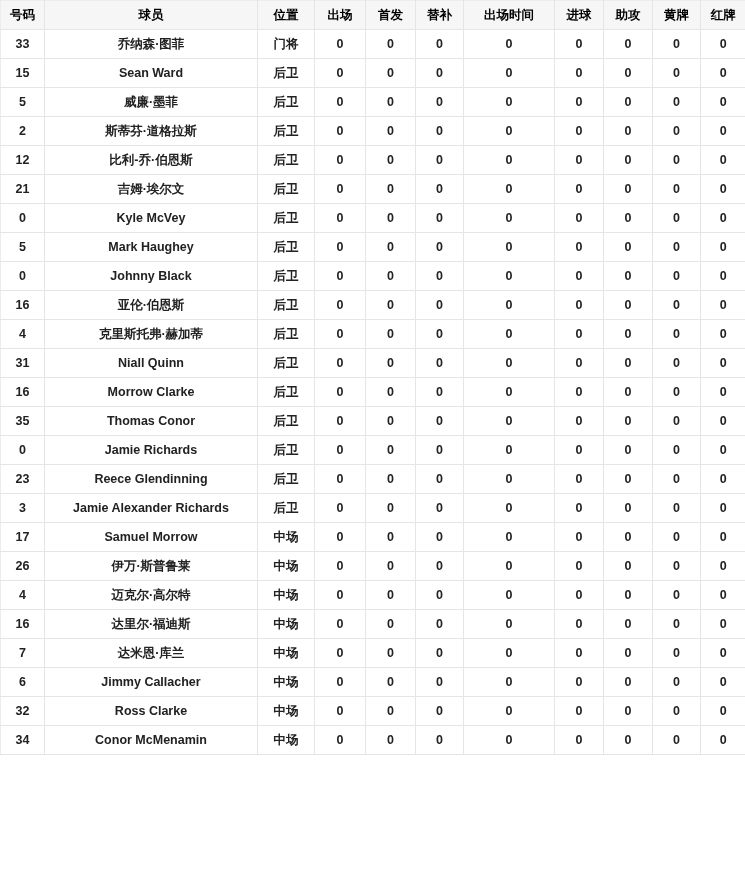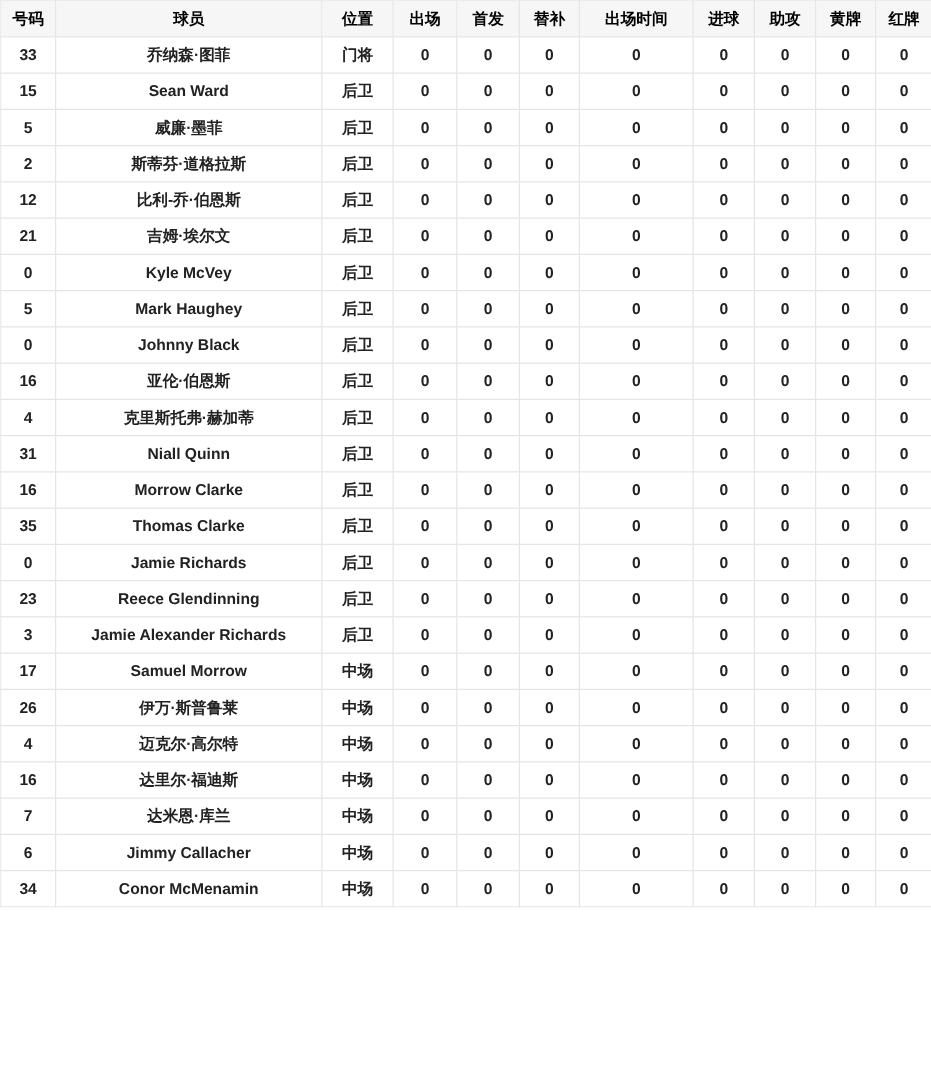--- a/index.html
+++ b/index.html
@@ -257,21 +257,21 @@
           <td>0</td>
           <td>0</td>
           <td>0</td>
           <td>0</td>
           <td>0</td>
           <td>0</td>
           <td>0</td>
         </tr>
         <tr>
           <td>35</td>
-          <td>Thomas Clarke</td>
+          <td>Thomas Conor</td>
           <td>后卫</td>
           <td>0</td>
           <td>0</td>
           <td>0</td>
           <td>0</td>
           <td>0</td>
           <td>0</td>
           <td>0</td>
           <td>0</td>
         </tr>
@@ -375,20 +375,33 @@
           <td>0</td>
           <td>0</td>
           <td>0</td>
           <td>0</td>
           <td>0</td>
           <td>0</td>
         </tr>
         <tr>
           <td>6</td>
           <td>Jimmy Callacher</td>
+          <td>中场</td>
+          <td>0</td>
+          <td>0</td>
+          <td>0</td>
+          <td>0</td>
+          <td>0</td>
+          <td>0</td>
+          <td>0</td>
+          <td>0</td>
+        </tr>
+        <tr>
+          <td>32</td>
+          <td>Ross Clarke</td>
           <td>中场</td>
           <td>0</td>
           <td>0</td>
           <td>0</td>
           <td>0</td>
           <td>0</td>
           <td>0</td>
           <td>0</td>
           <td>0</td>
         </tr>

